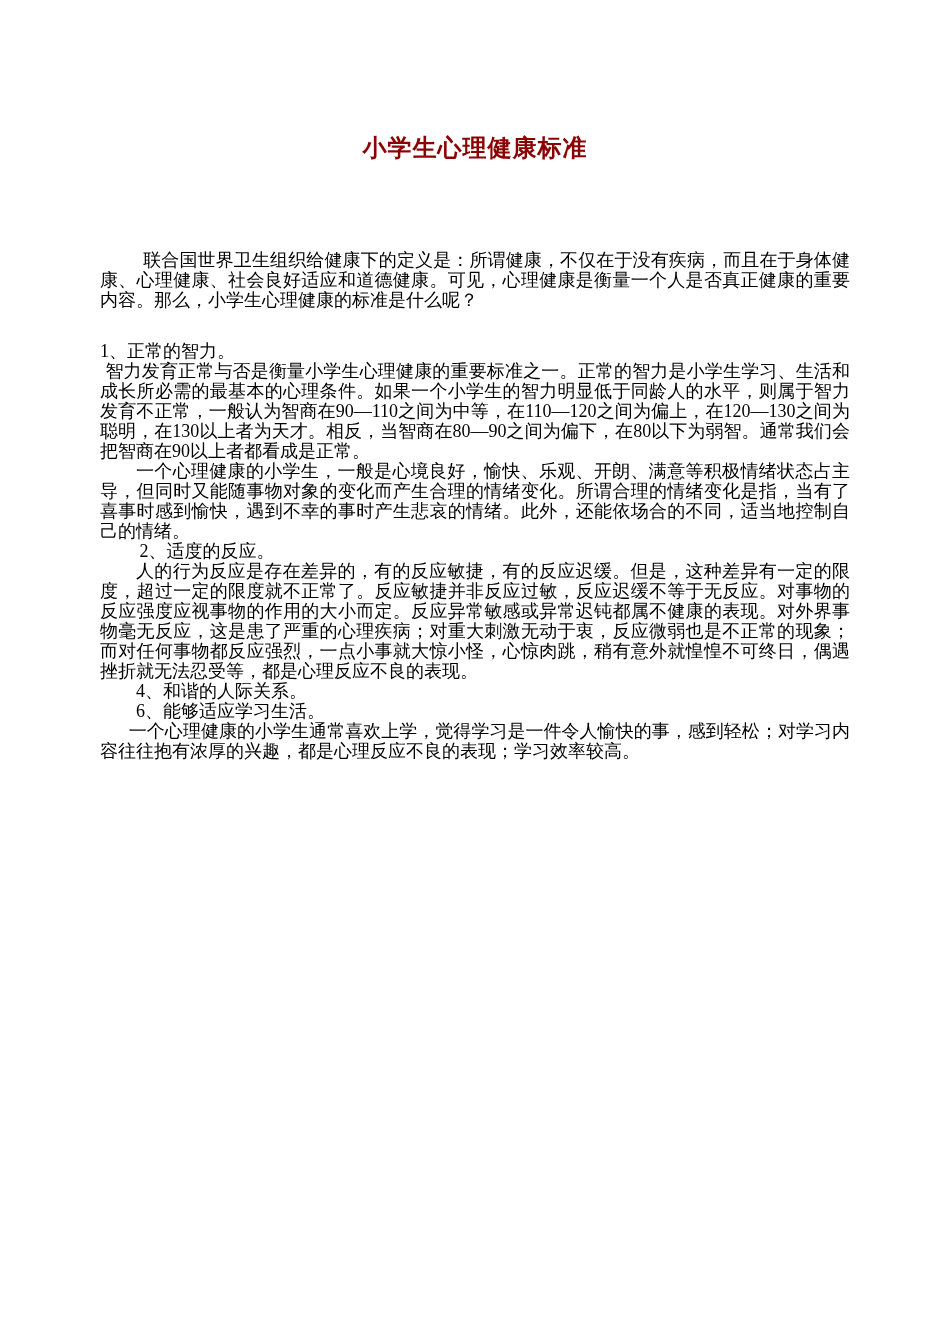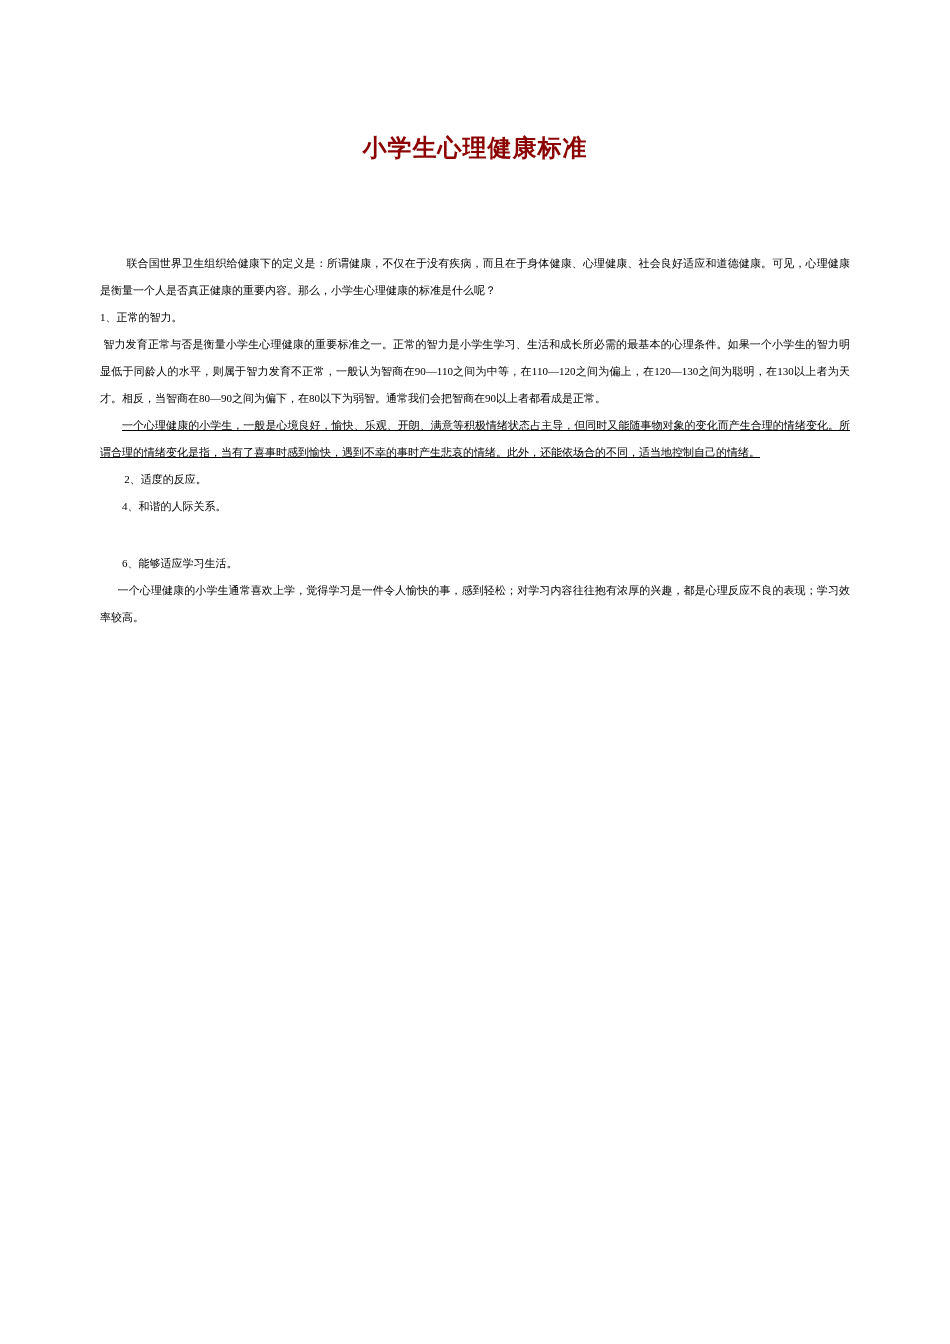--- a/index.html
+++ b/index.html
@@ -20,34 +20,35 @@
   }
   .doc-title {
     margin: 0 0 86px 0;
     text-align: center;
     font-size: 24px;
     font-weight: bold;
     letter-spacing: 1px;
   }
   .block {
     margin: 0;
-    font-size: 11px;
-    line-height: 27px;
+    font-size: 18px;
+    line-height: 20px;
     text-align: justify;
     word-break: break-all;
   }
 </style>
 </head>
 <body>
 
 <div class="page" style="color: rgb(0, 0, 0); background: rgb(255, 255, 255);">
   <h1 class="doc-title" style="color: rgb(139, 0, 0);">小学生心理健康标准</h1>
   <div id="content">
       <p class="block" style="text-indent: 2.4em;">联合国世界卫生组织给健康下的定义是：所谓健康，不仅在于没有疾病，而且在于身体健康、心理健康、社会良好适应和道德健康。可见，心理健康是衡量一个人是否真正健康的重要内容。那么，小学生心理健康的标准是什么呢？</p>
-      <p class="block" style="text-indent: 0em;">1、正常的智力。</p>
+      <p class="block" style="text-indent: 0em; margin-top: 31px;">1、正常的智力。</p>
       <p class="block" style="text-indent: 0.3em;">智力发育正常与否是衡量小学生心理健康的重要标准之一。正常的智力是小学生学习、生活和成长所必需的最基本的心理条件。如果一个小学生的智力明显低于同龄人的水平，则属于智力发育不正常，一般认为智商在90—110之间为中等，在110—120之间为偏上，在120—130之间为聪明，在130以上者为天才。相反，当智商在80—90之间为偏下，在80以下为弱智。通常我们会把智商在90以上者都看成是正常。</p>
-      <p class="block" style="text-indent: 2em; text-decoration: underline;">一个心理健康的小学生，一般是心境良好，愉快、乐观、开朗、满意等积极情绪状态占主导，但同时又能随事物对象的变化而产生合理的情绪变化。所谓合理的情绪变化是指，当有了喜事时感到愉快，遇到不幸的事时产生悲哀的情绪。此外，还能依场合的不同，适当地控制自己的情绪。</p>
+      <p class="block" style="text-indent: 2em;">一个心理健康的小学生，一般是心境良好，愉快、乐观、开朗、满意等积极情绪状态占主导，但同时又能随事物对象的变化而产生合理的情绪变化。所谓合理的情绪变化是指，当有了喜事时感到愉快，遇到不幸的事时产生悲哀的情绪。此外，还能依场合的不同，适当地控制自己的情绪。</p>
       <p class="block" style="text-indent: 2.2em;">2、适度的反应。</p>
+      <p class="block" style="text-indent: 2em;">人的行为反应是存在差异的，有的反应敏捷，有的反应迟缓。但是，这种差异有一定的限度，超过一定的限度就不正常了。反应敏捷并非反应过敏，反应迟缓不等于无反应。对事物的反应强度应视事物的作用的大小而定。反应异常敏感或异常迟钝都属不健康的表现。对外界事物毫无反应，这是患了严重的心理疾病；对重大刺激无动于衷，反应微弱也是不正常的现象；而对任何事物都反应强烈，一点小事就大惊小怪，心惊肉跳，稍有意外就惶惶不可终日，偶遇挫折就无法忍受等，都是心理反应不良的表现。</p>
       <p class="block" style="text-indent: 2em;">4、和谐的人际关系。</p>
-      <p class="block" style="text-indent: 2em; margin-top: 30px;">6、能够适应学习生活。</p>
+      <p class="block" style="text-indent: 2em;">6、能够适应学习生活。</p>
       <p class="block" style="text-indent: 1.6em;">一个心理健康的小学生通常喜欢上学，觉得学习是一件令人愉快的事，感到轻松；对学习内容往往抱有浓厚的兴趣，都是心理反应不良的表现；学习效率较高。</p>
     </div>
 </div>
 
 </body></html>

